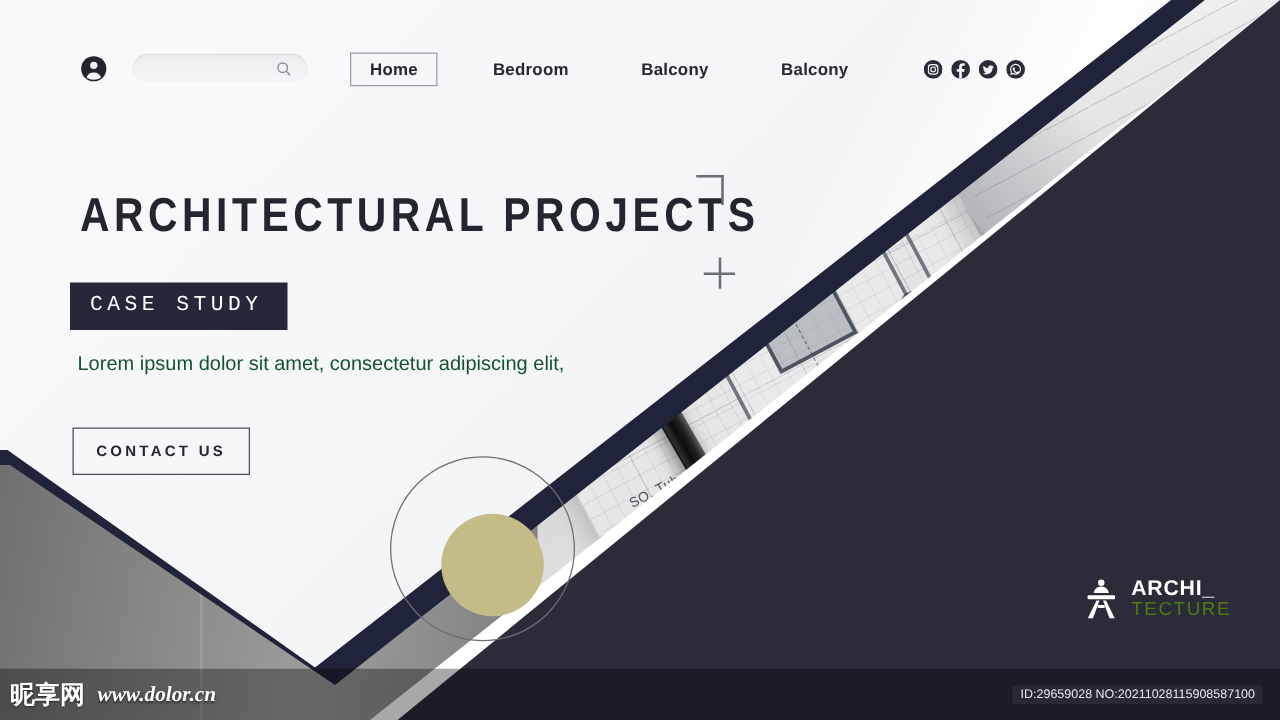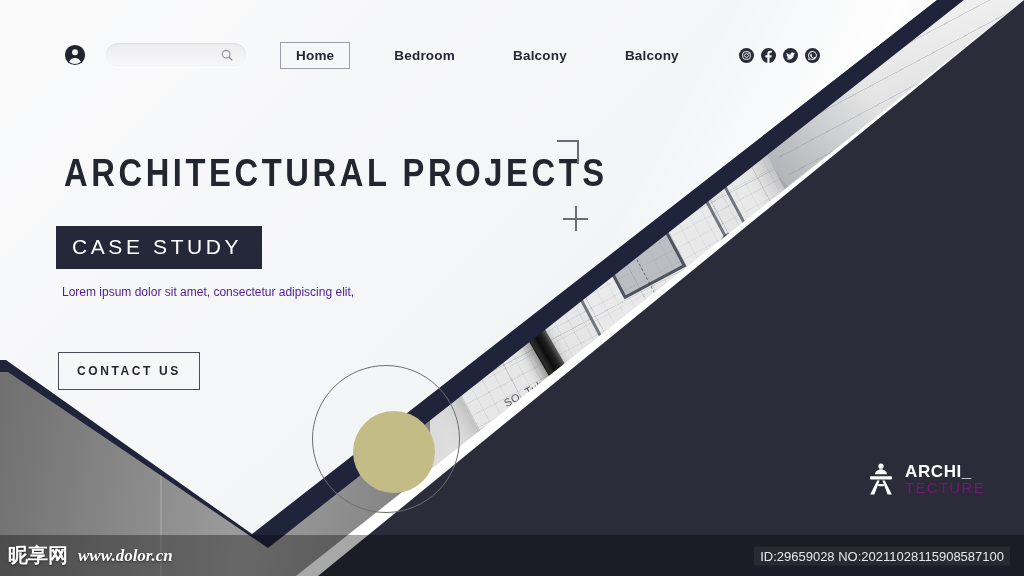--- a/index.html
+++ b/index.html
@@ -256,35 +256,35 @@
     color: #23252f;
     font-family: "Liberation Sans Narrow", "Liberation Sans", sans-serif;
     transform: scaleX(0.86);
     transform-origin: left center;
     white-space: nowrap;
   }
   .case-badge {
     position: absolute; left: 56px; top: 226px;
     background: #252838;
     color: #ffffff;
-    font-size: 21px;
+    font-size: 17px;
     letter-spacing: 3.6px;
     padding: 9px 20px 10px 16px;
-    font-family: Liberation Sans, sans-serif;
+    font-family: Liberation Mono, monospace;
   }
   .hero-copy {
     position: absolute; left: 62px; top: 282px;
     width: 390px;
-    font-size: 12px;
+    font-size: 16px;
     line-height: 20px;
-    color: #4c1d95;
+    color: #14532d;
     font-family: "Liberation Sans", sans-serif;
   }
   .cta-button {
-    position: absolute; left: 58px; top: 352px;
+    position: absolute; left: 58px; top: 342px;
     border: 1px solid #4a4c58;
     background: transparent;
     color: #23252f;
     font-size: 12px;
     font-weight: bold;
     letter-spacing: 2.6px;
     padding: 11px 18px;
     cursor: pointer;
     font-family: "Liberation Sans", sans-serif;
   }
@@ -311,21 +311,21 @@
     position: absolute; left: 866px; top: 462px;
     display: flex; align-items: center; gap: 9px;
   }
   .brand-icon { width: 30px; height: 34px; color: #ffffff; display:block; }
   .brand-text { line-height: 1; }
   .brand-top {
     font-size: 17px; font-weight: bold; color: #ffffff;
     letter-spacing: .6px; font-family: "Liberation Sans", sans-serif;
   }
   .brand-bot {
-    font-size: 15px; color: #701a75; letter-spacing: 1.3px;
+    font-size: 15px; color: #4d7c0f; letter-spacing: 1.3px;
     margin-top: 2px; font-family: "Liberation Sans", sans-serif;
   }
 
   
   .wm-bar {
     position: absolute; left: 0; bottom: 0;
     width: 1024px; height: 41px;
     background: rgba(0,0,0,.34);
     display: flex; align-items: center;
   }
@@ -342,21 +342,21 @@
   .wm-url {
     margin-left: 10px;
     font-size: 17px; font-style: italic; font-weight: bold;
     color: #ffffff;
     font-family: "Liberation Serif", serif;
     text-shadow: 0 1px 2px rgba(0,0,0,.55);
   }
   .wm-id {
     position: absolute; right: 14px; top: 50%;
     transform: translateY(-50%);
-    font-size: 13px;
+    font-size: 10px;
     color: #e7e8ee;
     background: rgba(255,255,255,.06);
     padding: 2px 6px;
     font-family: "Liberation Sans", sans-serif;
     white-space: nowrap;
   }
 </style>
 </head>
 <body>
 

